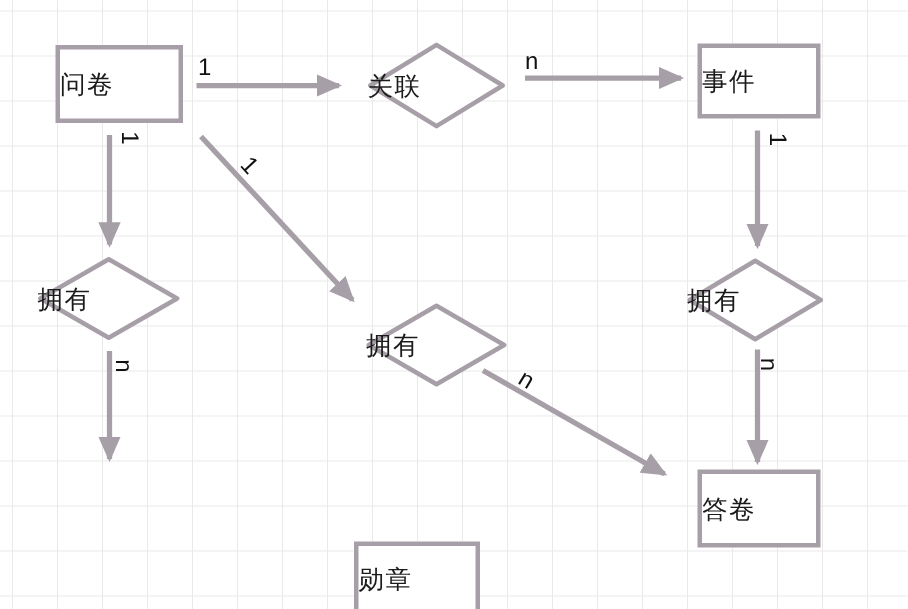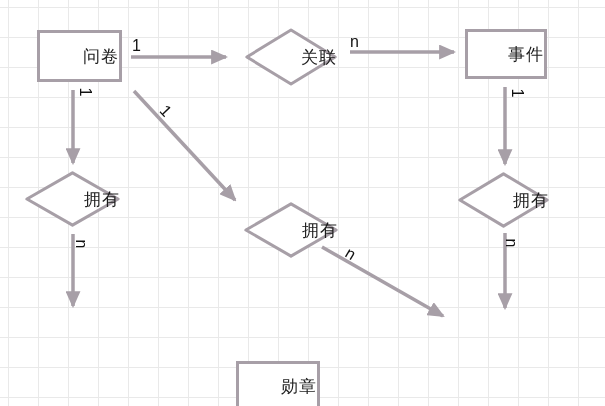--- a/index.html
+++ b/index.html
@@ -26,21 +26,21 @@
     position: absolute;
     left: 0; top: 0;
     width: 605px; height: 406px;
     pointer-events: none;
   }
   .edges line { stroke: #a79fa7; stroke-width: 3.5; pointer-events: stroke; }
   .node {
     position: absolute;
     display: flex;
     align-items: center;
-    justify-content: flex-end;
+    justify-content: flex-start;
     box-sizing: border-box;
   }
   .node.rect {
     border: 3px solid #a79fa7;
     background: #ffffff;
   }
   .node.diamond svg {
     position: absolute;
     left: 0; top: 0;
     width: 100%; height: 100%;
@@ -136,14 +136,17 @@
       <polygon points="50,2 98,30 50,58 2,30" vector-effect="non-scaling-stroke"></polygon>
     </svg>
     <span class="node-label">拥有</span>
   </div>
 
 
   <div class="node rect" style="left:236px; top:314px; width:84px; height:50px;margin-top:47px;">
     <span class="node-label">勋章</span>
   </div>
 
+  <div class="node rect" style="left:465px; top:313px; width:82px; height:52px;">
+    <span class="node-label">答卷</span>
+  </div>
 
 </div>
 
 </body></html>

